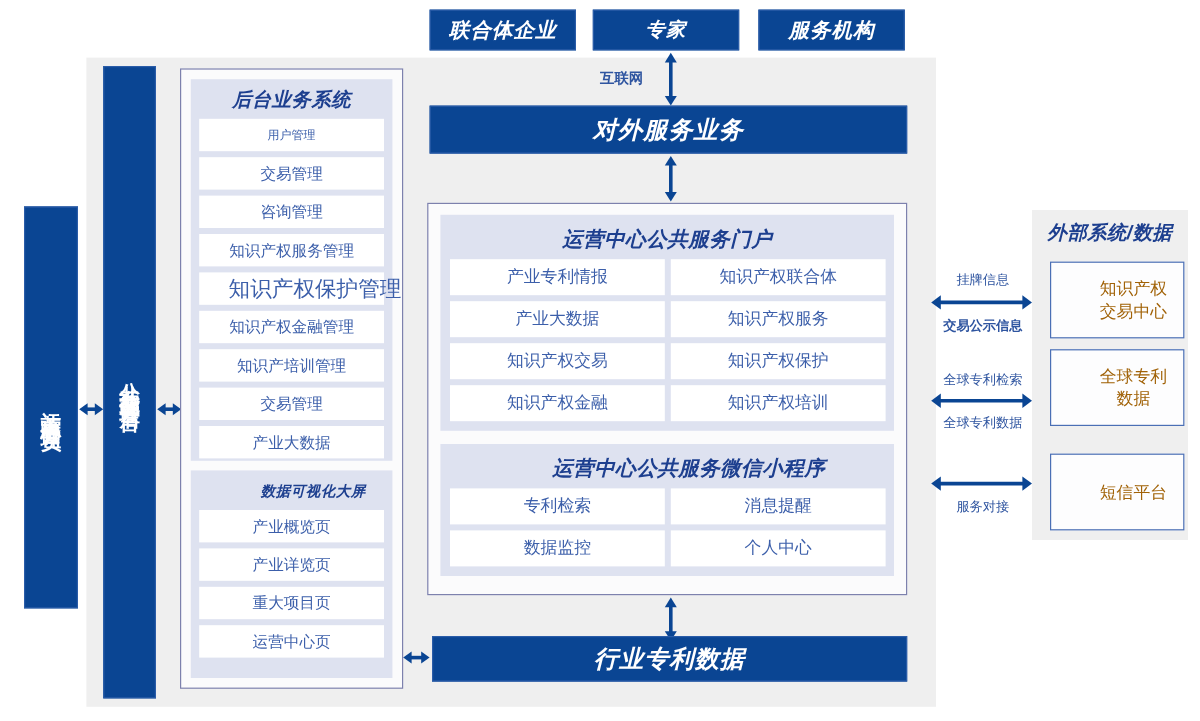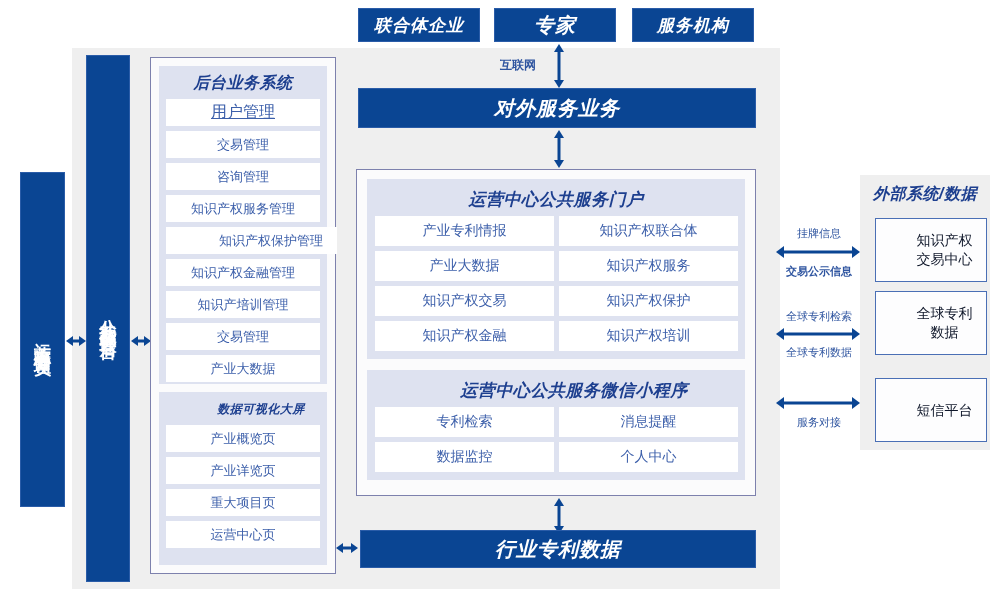--- a/index.html
+++ b/index.html
@@ -34,21 +34,21 @@
   .cell{
     background:#ffffff;
     color:#3c5faa;
     display:flex;align-items:center;justify-content:center;
     text-align:center;
     white-space:nowrap;
   }
   .ext-cell{
     background:#fdfdfe;
     border:1px solid #4a6fb5;
-    color:#0f172a;
+    color:#a16207;
     display:flex;align-items:center;justify-content:center;
     text-align:center;
     line-height:1.35;
     padding-left:27px;
   }
   .conn-label{
     color:#2f55a0;font-size:11px;white-space:nowrap;
     text-align:center;display:flex;align-items:center;justify-content:center;
   }
   .vlabel{
@@ -57,21 +57,21 @@
     letter-spacing:3px;
   }
   svg.arrow{position:absolute;overflow:visible;}
 </style>
 </head>
 <body>
 
 <div id="root">
 
   <div class="abs blue-box" style="left:358px;top:8px;width:122px;height:34px;font-size:17px;">联合体企业</div>
-  <div class="abs blue-box" style="left:494px;top:8px;width:122px;height:34px;font-size:20px;">专家</div>
+  <div class="abs blue-box" style="left:494px;top:8px;width:122px;height:34px;font-size:16px;">专家</div>
   <div class="abs blue-box" style="left:632px;top:8px;width:122px;height:34px;font-size:17px;">服务机构</div>
 
   <div class="abs gray-panel" style="left:72px;top:48px;width:708px;height:541px;"></div>
 
   <div class="abs blue-box vlabel" style="left:20px;top:172px;width:45px;height:335px;font-size:17px;font-style:normal;">运营中心管理员</div>
 
   <div class="abs blue-box vlabel" style="left:86px;top:55px;width:44px;height:527px;font-size:17px;font-style:normal;">公共功能及管理后台</div>
 
   <svg class="arrow" style="left:66px;top:332px;width:20px;height:18px;" viewBox="0 0 20 18">
     <line x1="4" y1="9" x2="16" y2="9" stroke="#0a4593" stroke-width="3"></line>
@@ -81,25 +81,25 @@
   <svg class="arrow" style="left:131px;top:332px;width:20px;height:18px;" viewBox="0 0 20 18">
     <line x1="4" y1="9" x2="16" y2="9" stroke="#0a4593" stroke-width="3"></line>
     <polygon points="0,9 7,4 7,14" fill="#0a4593"></polygon>
     <polygon points="20,9 13,4 13,14" fill="#0a4593"></polygon>
   </svg>
 
   <div class="abs white-panel" style="left:150px;top:57px;width:186px;height:517px;"></div>
 
   <div class="abs lav-group" style="left:159px;top:66px;width:168px;height:318px;"></div>
   <div class="abs group-title" style="left:159px;top:70px;width:168px;height:26px;font-size:16px;">后台业务系统</div>
-  <div class="abs cell" style="left:166px;top:99px;width:154px;height:27px;font-size:16px;text-decoration:underline;">用户管理</div>
+  <div class="abs cell" style="left:166px;top:99px;width:154px;height:27px;font-size:10px;">用户管理</div>
   <div class="abs cell" style="left:166px;top:131px;width:154px;height:27px;font-size:13px;">交易管理</div>
   <div class="abs cell" style="left:166px;top:163px;width:154px;height:27px;font-size:13px;">咨询管理</div>
   <div class="abs cell" style="left:166px;top:195px;width:154px;height:27px;font-size:13px;">知识产权服务管理</div>
-  <div class="abs cell" style="left:166px;top:227px;width:171px;height:27px;font-size:13px;padding-left:39px;">知识产权保护管理</div>
+  <div class="abs cell" style="left:166px;top:227px;width:154px;height:27px;font-size:18px;padding-left:39px;">知识产权保护管理</div>
   <div class="abs cell" style="left:166px;top:259px;width:154px;height:27px;font-size:13px;">知识产权金融管理</div>
   <div class="abs cell" style="left:166px;top:291px;width:154px;height:27px;font-size:13px;">知识产培训管理</div>
   <div class="abs cell" style="left:166px;top:323px;width:154px;height:27px;font-size:13px;">交易管理</div>
   <div class="abs cell" style="left:166px;top:355px;width:154px;height:27px;font-size:13px;">产业大数据</div>
 
   <div class="abs lav-group" style="left:159px;top:392px;width:168px;height:173px;"></div>
   <div class="abs group-title" style="left:159px;top:396px;width:204px;height:26px;font-size:12px;">数据可视化大屏</div>
   <div class="abs cell" style="left:166px;top:425px;width:154px;height:27px;font-size:13px;">产业概览页</div>
   <div class="abs cell" style="left:166px;top:457px;width:154px;height:27px;font-size:13px;">产业详览页</div>
   <div class="abs cell" style="left:166px;top:489px;width:154px;height:27px;font-size:13px;">重大项目页</div>

